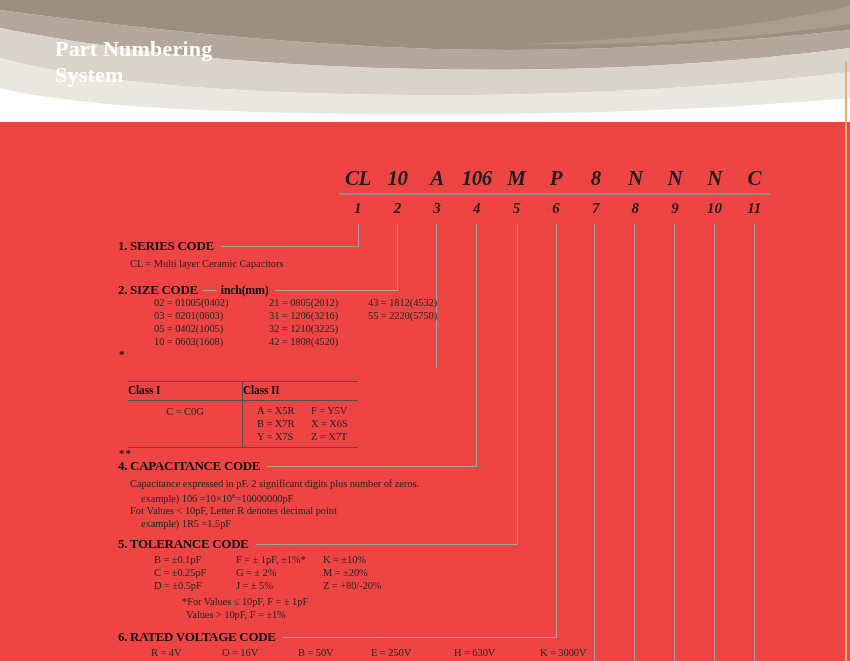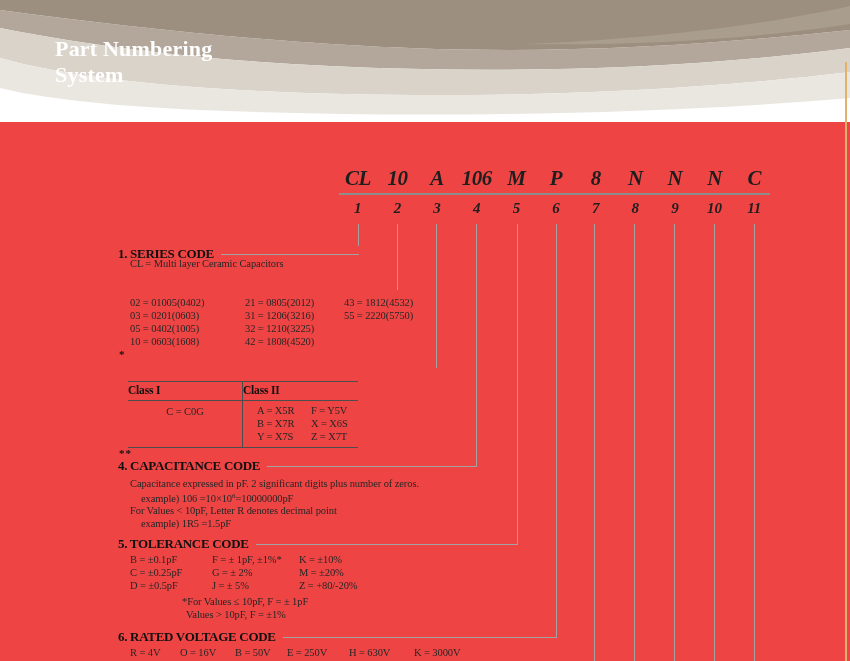--- a/index.html
+++ b/index.html
@@ -22,40 +22,40 @@
   .vline{position:absolute;top:224px;width:1px;background:#a3a3a3;}
   
   .title-row{position:absolute;display:flex;align-items:center;height:16px;}
   .title-row .t{font-size:13px;font-weight:bold;color:#101010;letter-spacing:-.3px;white-space:nowrap;}
   .title-row .lead{flex:1;height:1px;background:#a3a3a3;margin-left:7px;}
   .title-row .dash{width:13px;height:1px;background:#a3a3a3;margin:0 5px;}
   .title-row .unit{font-size:12px;font-weight:bold;color:#101010;letter-spacing:-.3px;white-space:nowrap;}
   .marker{position:absolute;font-size:11px;font-weight:bold;color:#101010;letter-spacing:1px;}
   .small{font-size:10.5px;letter-spacing:-.1px;color:#262626;line-height:13px;}
   .abs{position:absolute;}
-  .col{position:absolute;}
+  .col{position:absolute;margin-left:24px;}
   .col .small{white-space:nowrap;}
   
   .dtable{position:absolute;left:128px;top:381px;width:230px;
           border-top:1px solid #4d4d4d;border-bottom:1px solid #4d4d4d;}
   .dt-hdr{display:flex;border-bottom:1px solid #4d4d4d;}
   .dt-hdr>div{width:115px;text-align:left;font-weight:bold;font-size:11.5px;
               letter-spacing:-.2px;padding:2px 0 3px;color:#101010;}
   .dt-hdr>div:first-child{border-right:1px solid #4d4d4d;box-sizing:border-box;}
   .dt-body{display:flex;}
   .dt-c1{width:115px;border-right:1px solid #4d4d4d;box-sizing:border-box;
          text-align:center;padding-top:4px;}
   .dt-c2{flex:1;padding:3px 0 4px 14px;}
   .dt-c2 .row{line-height:13px;white-space:nowrap;}
   .dt-c2 .l{display:inline-block;width:54px;}
   
   sup.s6{font-size:7px;vertical-align:4px;}
   
   .volt-row{position:absolute;left:130px;display:flex;}
-  .volt-row span{display:inline-block;white-space:nowrap;}
+  .volt-row span{display:inline-block;white-space:nowrap;margin-left:21px;}
   .volt-row span:nth-child(1){width:50px;}
   .volt-row span:nth-child(2){width:55px;}
   .volt-row span:nth-child(3){width:52px;}
   .volt-row span:nth-child(4){width:62px;}
   .volt-row span:nth-child(5){width:65px;}
 </style>
 </head>
 <body>
 
 <div class="page">
@@ -110,26 +110,32 @@
   <div class="vline" style="left:436px;height:144px"></div>
   <div class="vline" style="left:476px;height:242px"></div>
   <div class="vline" style="left:517px;height:320px"></div>
   <div class="vline" style="left:556px;height:413px"></div>
   <div class="vline" style="left:594px;height:437px"></div>
   <div class="vline" style="left:634px;height:437px"></div>
   <div class="vline" style="left:674px;height:437px"></div>
   <div class="vline" style="left:714px;height:437px"></div>
   <div class="vline" style="left:754px;height:437px"></div>
 
-  <div class="title-row" style="left:118px;top:246px;width:241px">
+  <div class="title-row" style="left:118px;top:238px;width:241px">
     <span class="t">1. SERIES CODE</span>
     <span class="lead"></span>
   </div>
   <div class="abs small" style="left:130px;top:257px">CL = Multi layer Ceramic Capacitors</div>
 
+  <div class="title-row" style="left:118px;top:282px;width:280px">
+    <span class="t">2. SIZE CODE</span>
+    <span class="dash"></span>
+    <span class="unit">inch(mm)</span>
+    <span class="lead"></span>
+  </div>
   <div class="col" style="left:130px;top:296px">
 
   <div class="small">02 = 01005(0402)</div>
       <div class="small">03 = 0201(0603)</div>
       <div class="small">05 = 0402(1005)</div>
       <div class="small">10 = 0603(1608)</div>
     </div>
   <div class="col" style="left:245px;top:296px">
 
   <div class="small">21 = 0805(2012)</div>

